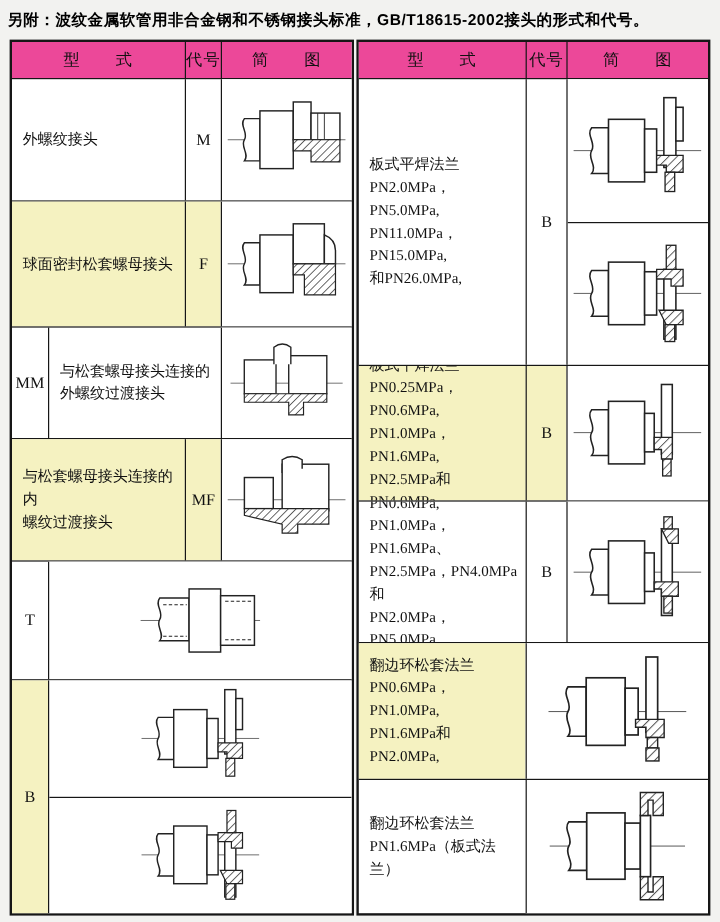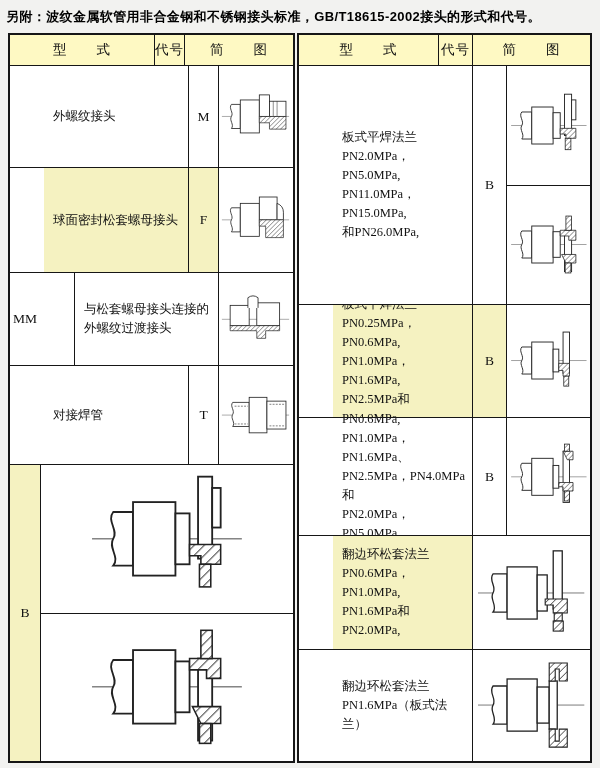--- a/index.html
+++ b/index.html
@@ -16,30 +16,29 @@
     white-space:nowrap;
   }
   .tbl{
     position:absolute;top:33px;height:730px;background:#fff;
     border:2px solid #161616;display:flex;flex-direction:column;
   }
   #tbl-left{left:8px;width:287px}
   #tbl-right{left:297px;width:295px}
   .row{display:flex;border-top:1.5px solid #161616;min-height:0;flex-shrink:0}
   .row:first-child{border-top:none}
-  .row.hdr{background:#fef9c3;height:30px}
+  .row.hdr{background:#ec4899;height:30px}
   .row.hdr .cell{display:flex;align-items:center;justify-content:center;
     font-size:13.5px;letter-spacing:1px}
   .cell{border-left:1.5px solid #161616;min-width:0;overflow:hidden}
   .cell:first-child{border-left:none}
   .c-type{
     display:flex;align-items:center;
     padding:4px 4px 4px 9px;font-size:12.5px;line-height:19px;
     white-space:pre-line;
-    margin-left:34px;
   }
   .c-code{display:flex;align-items:center;justify-content:center;font-size:13.5px}
   .c-diag{display:flex;flex-direction:column;background:#fff}
   .half{flex:1;display:flex;align-items:center;justify-content:center;min-height:0}
   .half + .half{border-top:1.5px solid #161616}
   .hl{background:#f5f2c1}
   svg.diag{display:block;width:96%;height:92%}
 </style>
 </head>
 <body>
@@ -104,22 +103,37 @@
           <svg class="diag" viewBox="0 0 112 96" preserveAspectRatio="xMidYMid meet">
             <line x1="3" y1="48" x2="109" y2="48" stroke="#444" stroke-width="0.7"></line>
             <rect x="16" y="26" width="30" height="32" stroke="#222" stroke-width="1.3" fill="#fff"></rect>
             <rect x="58" y="22" width="36" height="36" stroke="#222" stroke-width="1.3" fill="#fff"></rect>
             <path d="M44 30 V14 q8 -6 16 0 V30" stroke="#222" stroke-width="1.3" fill="#fff"></path>
             <path d="M16 58 H94 V66 H72 V78 H58 V66 H16 Z" fill="url(#hatch)" stroke="#222" stroke-width="1.1"></path>
           </svg>
         </div>
       </div>
     </div>
+    <div class="row" style="height:102px">
+      <div class="cell c-type hl" style="flex:0 0 144px">与松套螺母接头连接的内
+螺纹过渡接头</div>
+      <div class="cell c-code hl" style="flex:0 0 30px">MF</div>
+      <div class="cell c-diag" style="flex:1 1 auto">
+        <div class="half">
+          <svg class="diag" viewBox="0 0 112 96" preserveAspectRatio="xMidYMid meet">
+            <line x1="3" y1="48" x2="109" y2="48" stroke="#444" stroke-width="0.7"></line>
+            <rect x="18" y="28" width="26" height="28" stroke="#222" stroke-width="1.3" fill="#fff"></rect>
+            <rect x="52" y="16" width="42" height="42" stroke="#222" stroke-width="1.3" fill="#fff"></rect>
+            <path d="M52 24 V12 q9 -6 18 0 V20" stroke="#222" stroke-width="1.3" fill="#fff"></path>
+            <path d="M18 56 H94 V70 H66 V78 H52 V70 L18 62 Z" fill="url(#hatch)" stroke="#222" stroke-width="1.1"></path>
+          </svg>
+        </div>
+      </div>
+    </div>
     <div class="row" style="height:99px">
-      <div class="cell c-type" style="flex:0 0 144px">对接焊管</div>
       <div class="cell c-code" style="flex:0 0 30px">T</div>
       <div class="cell c-diag" style="flex:1 1 auto">
         <div class="half">
           <svg class="diag" viewBox="0 0 112 96" preserveAspectRatio="xMidYMid meet">
             <line x1="3" y1="48" x2="109" y2="48" stroke="#444" stroke-width="0.7"></line>
             <path d="M46 28 H20 c-5 6 4 13 0 19 c-4 6 5 13 0 19 H46 Z" stroke="#222" stroke-width="1.3" fill="#fff"></path>
             <line x1="23" y1="34" x2="44" y2="34" stroke="#222" stroke-width="0.9" stroke-dasharray="3 2"></line>
             <line x1="23" y1="62" x2="44" y2="62" stroke="#222" stroke-width="0.9" stroke-dasharray="3 2"></line>
             <rect x="46" y="20" width="28" height="56" stroke="#222" stroke-width="1.3" fill="#fff"></rect>
             <rect x="74" y="26" width="30" height="44" stroke="#222" stroke-width="1.3" fill="#fff"></rect>

